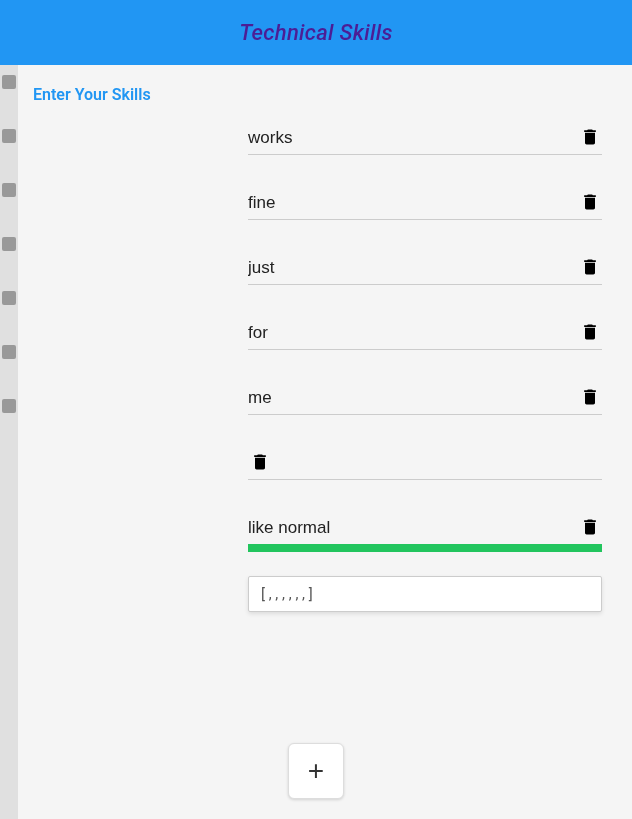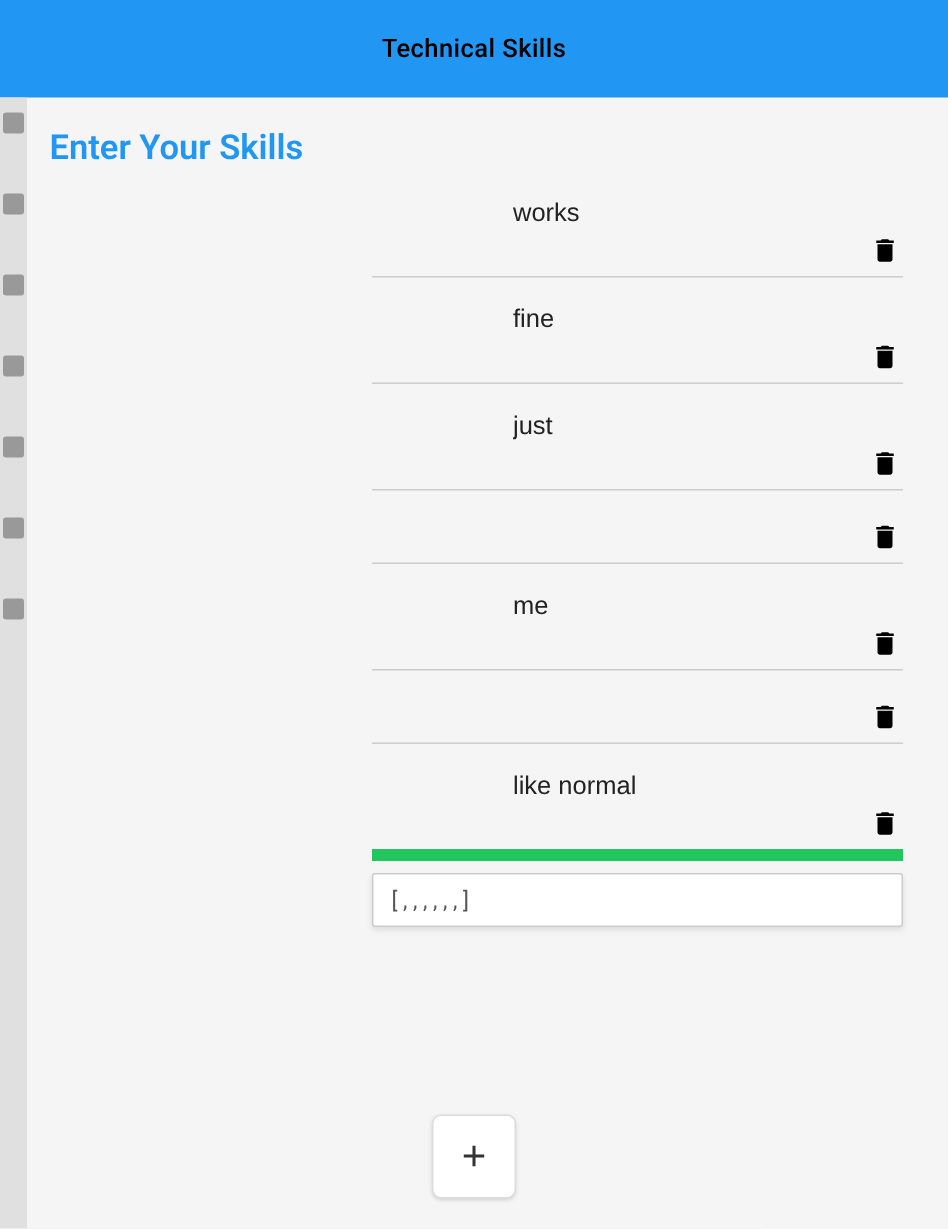--- a/index.html
+++ b/index.html
@@ -29,24 +29,25 @@
     .header {
       background: #2196F3;
       height: 65px;
       display: flex;
       align-items: center;
       justify-content: center;
       flex-shrink: 0;
     }
 
     .header-title {
-      color: #000000;
-      font-size: 17px;
+      color: #4c1d95;
+      font-size: 22px;
       font-weight: 500;
       letter-spacing: 0.3px;
+      font-style: italic;
     }
 
     .left-sidebar {
       position: absolute;
       left: 0;
       top: 65px;
       width: 18px;
       height: calc(819px - 65px);
       background: #e0e0e0;
       display: flex;
@@ -65,41 +66,41 @@
 
     .main-content {
       margin-left: 18px;
       flex: 1;
       padding: 20px 0 20px 10px;
       overflow-y: auto;
     }
 
     .section-title {
       color: #2196F3;
-      font-size: 23px;
+      font-size: 16px;
       font-weight: 600;
       margin-bottom: 20px;
       padding-left: 5px;
     }
 
     .skills-list {
       display: flex;
       flex-direction: column;
       gap: 0px;
       padding-left: 220px;
       padding-right: 30px;
     }
 
     .skill-item {
       display: flex;
       align-items: flex-end;
+      justify-content: space-between;
       padding-bottom: 4px;
       border-bottom: 1px solid #ccc;
-      margin-bottom: 18px;
-      flex-direction: column;
+      margin-bottom: 34px;
     }
 
     .skill-item.active-item {
       border-bottom: 8px solid #22c55e;
     }
 
     .skill-input {
       border: none;
       background: transparent;
       font-size: 17px;
@@ -207,20 +208,21 @@
       <div class="skill-item">
         <input class="skill-input" type="text" value="just" style="">
         <button class="delete-btn">
           <svg class="trash-icon" viewBox="0 0 24 24" fill="black">
             <path d="M6 19c0 1.1.9 2 2 2h8c1.1 0 2-.9 2-2V7H6v12zM19 4h-3.5l-1-1h-5l-1 1H5v2h14V4z"></path>
           </svg>
         </button>
       </div>
 
       <div class="skill-item">
+        <input class="skill-input" type="text" value="for" style="">
         <button class="delete-btn">
           <svg class="trash-icon" viewBox="0 0 24 24" fill="black">
             <path d="M6 19c0 1.1.9 2 2 2h8c1.1 0 2-.9 2-2V7H6v12zM19 4h-3.5l-1-1h-5l-1 1H5v2h14V4z"></path>
           </svg>
         </button>
       </div>
 
       <div class="skill-item">
         <input class="skill-input" type="text" value="me" style="">
         <button class="delete-btn">

